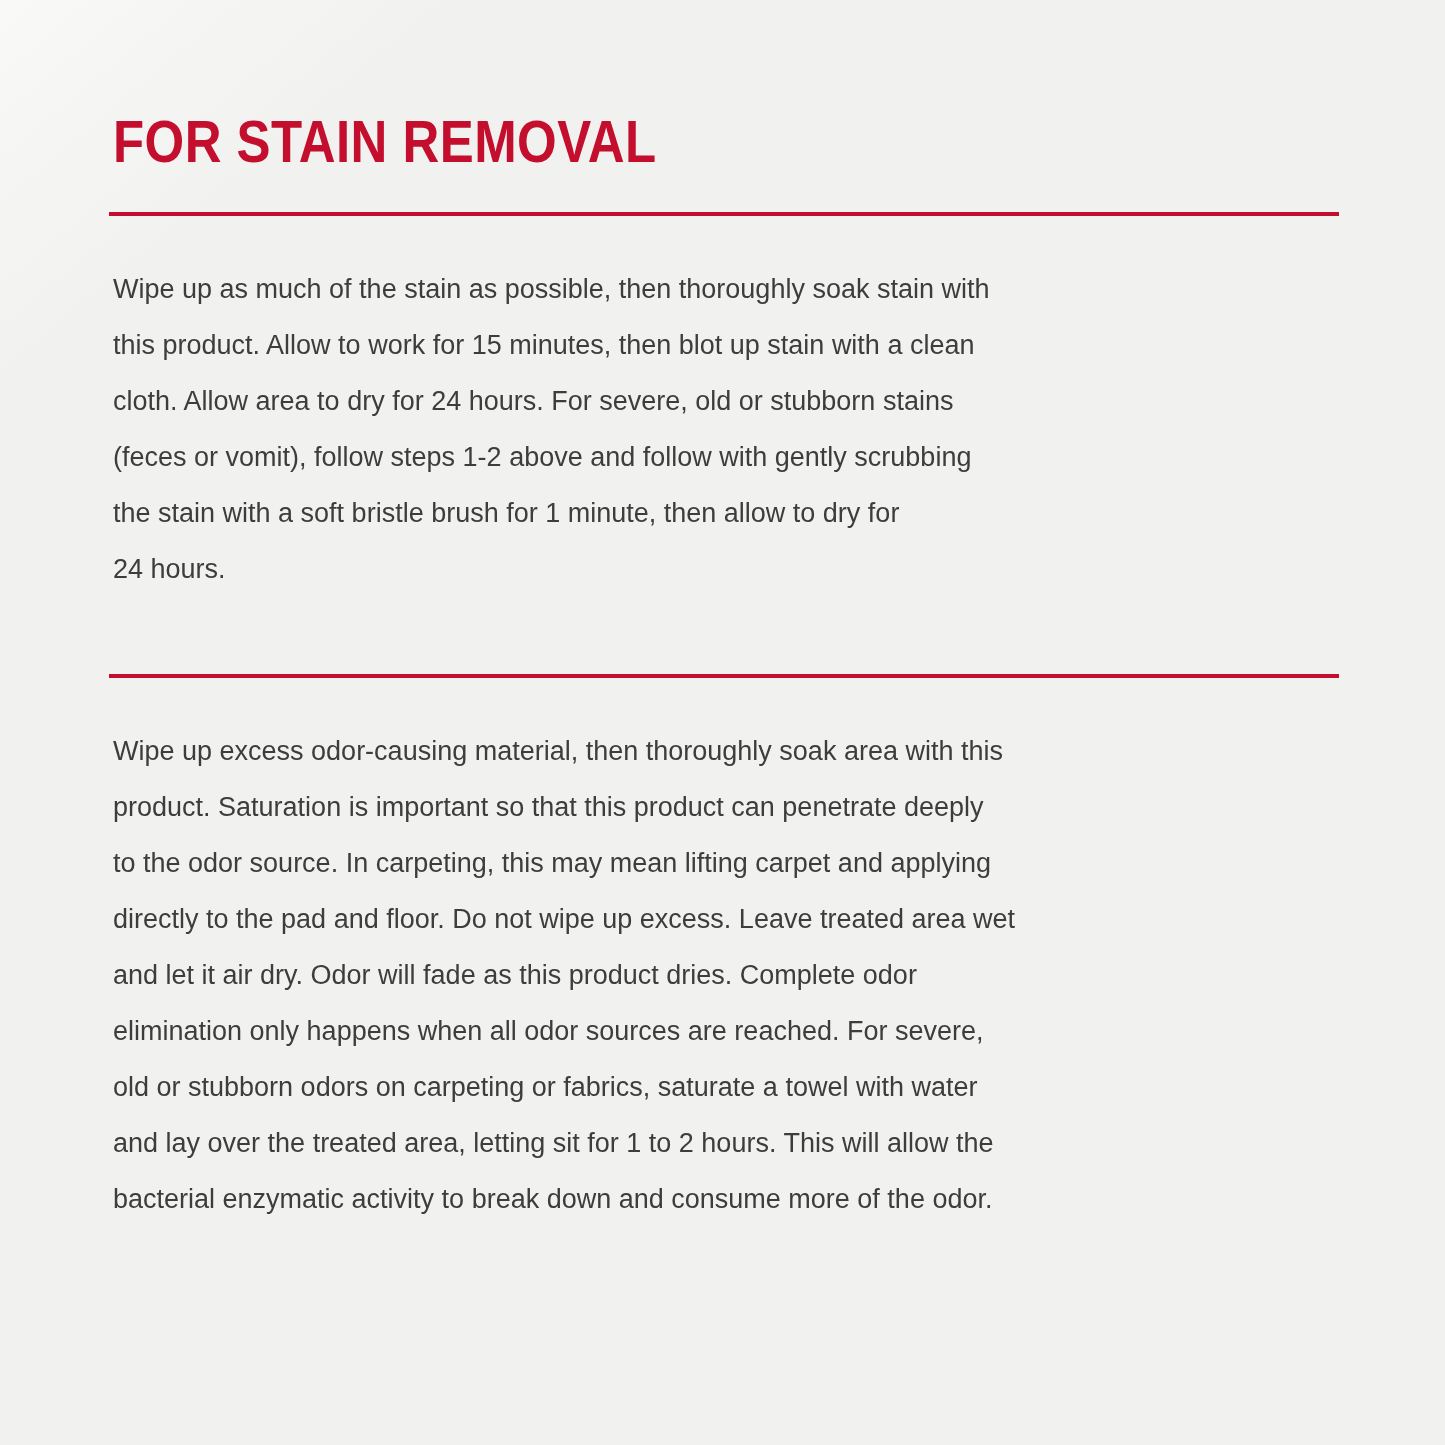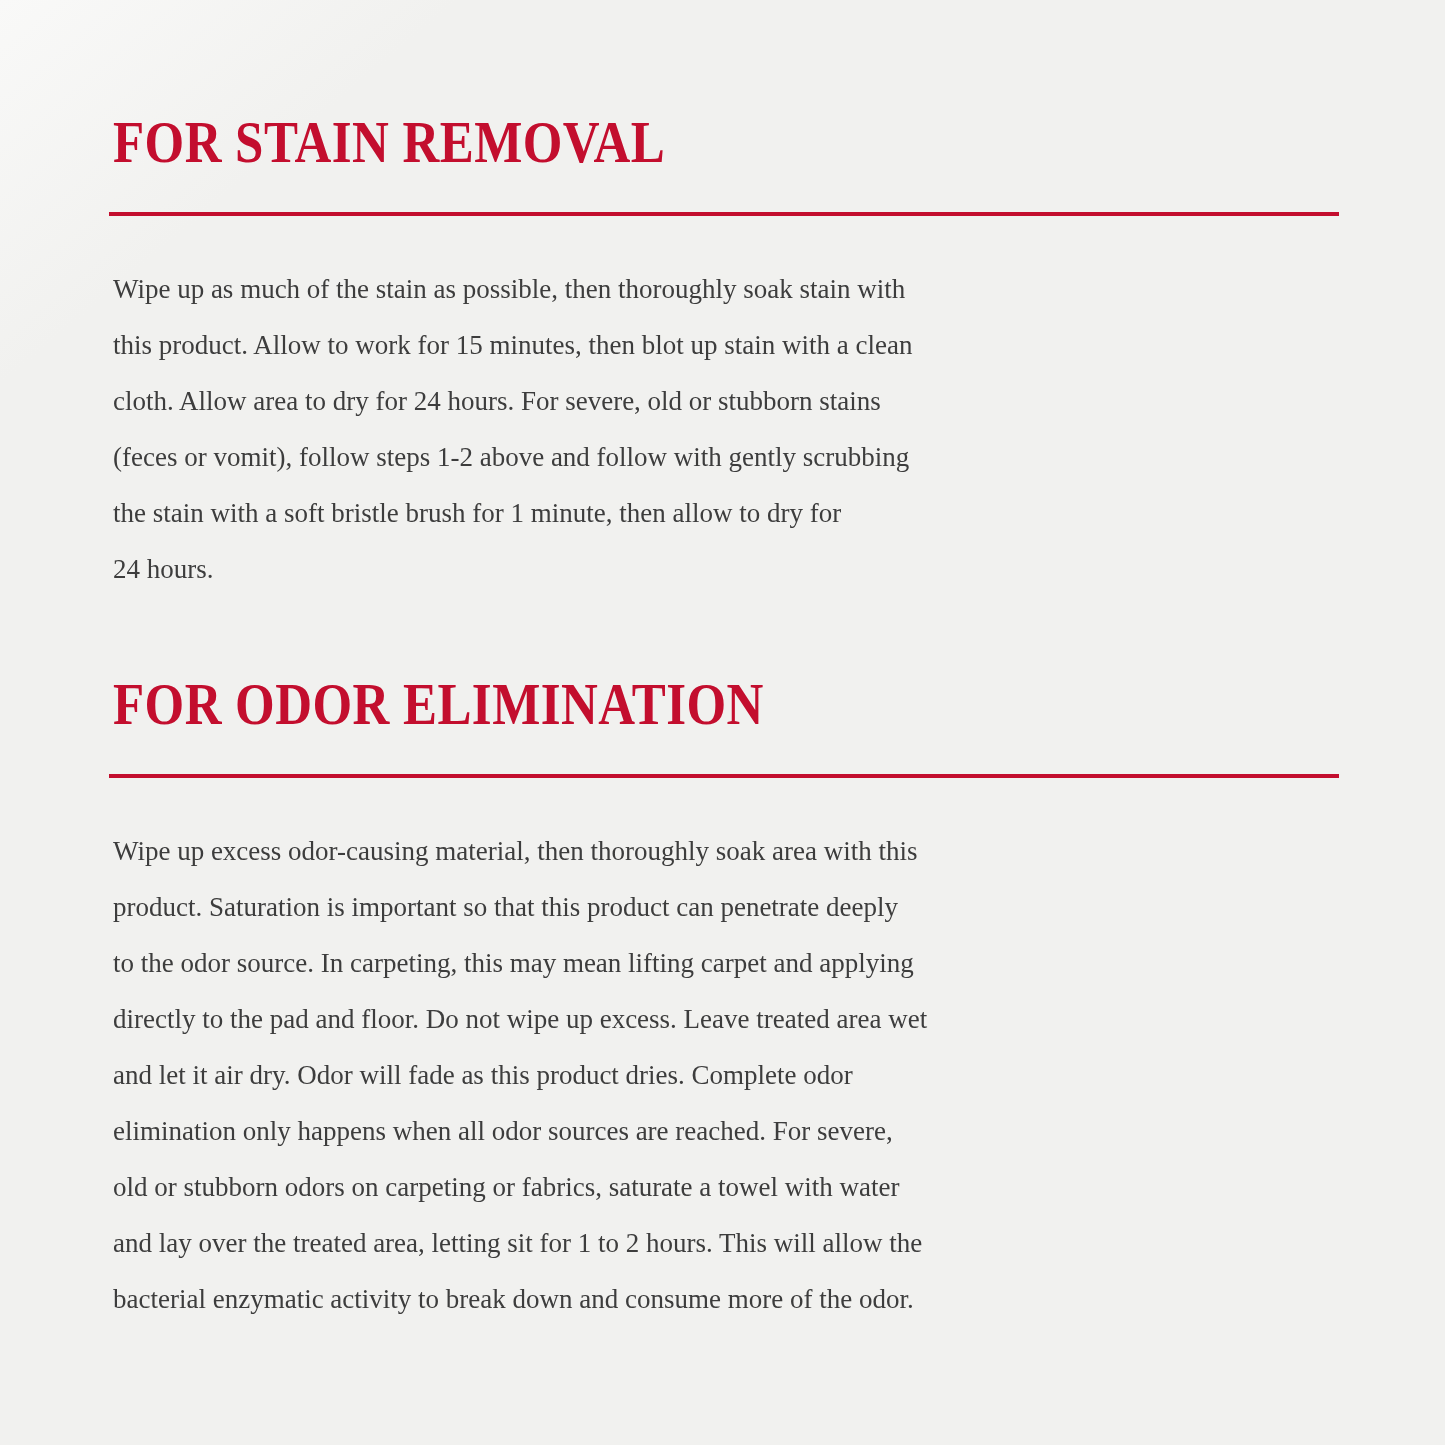--- a/index.html
+++ b/index.html
@@ -13,21 +13,20 @@
     font-family: "Liberation Sans", sans-serif;
     overflow: hidden;
   }
   .page {
     position: relative;
     width: 1445px;
     height: 1199px;
     box-sizing: border-box;
     padding: 112px 100px 12px 113px;
     background: linear-gradient(140deg, #f9f9f8 0%, #f1f1ef 16%);
-    font-family: Liberation Serif, serif;
   }
   .section-title {
     margin: 0;
     color: #c30e2e;
     font-size: 60px;
     font-weight: bold;
     line-height: 60px;
     white-space: nowrap;
   }
   .title-inner {
@@ -66,23 +65,20 @@
     <div class="divider"></div>
     <p class="body-text">Wipe up as much of the stain as possible, then thoroughly soak stain with
 this product. Allow to work for 15 minutes, then blot up stain with a clean
 cloth. Allow area to dry for 24 hours. For severe, old or stubborn stains
 (feces or vomit), follow steps 1-2 above and follow with gently scrubbing
 the stain with a soft bristle brush for 1 minute, then allow to dry for
 24 hours.</p>
   </section>
 
   <section class="section section--odor">
-    <h2 class="section-title">
-      <span class="title-inner">FOR ODOR ELIMINATION</span>
-    </h2>
     <div class="divider"></div>
     <p class="body-text">Wipe up excess odor-causing material, then thoroughly soak area with this
 product. Saturation is important so that this product can penetrate deeply
 to the odor source. In carpeting, this may mean lifting carpet and applying
 directly to the pad and floor. Do not wipe up excess. Leave treated area wet
 and let it air dry. Odor will fade as this product dries. Complete odor
 elimination only happens when all odor sources are reached. For severe,
 old or stubborn odors on carpeting or fabrics, saturate a towel with water
 and lay over the treated area, letting sit for 1 to 2 hours. This will allow the
 bacterial enzymatic activity to break down and consume more of the odor.</p>

